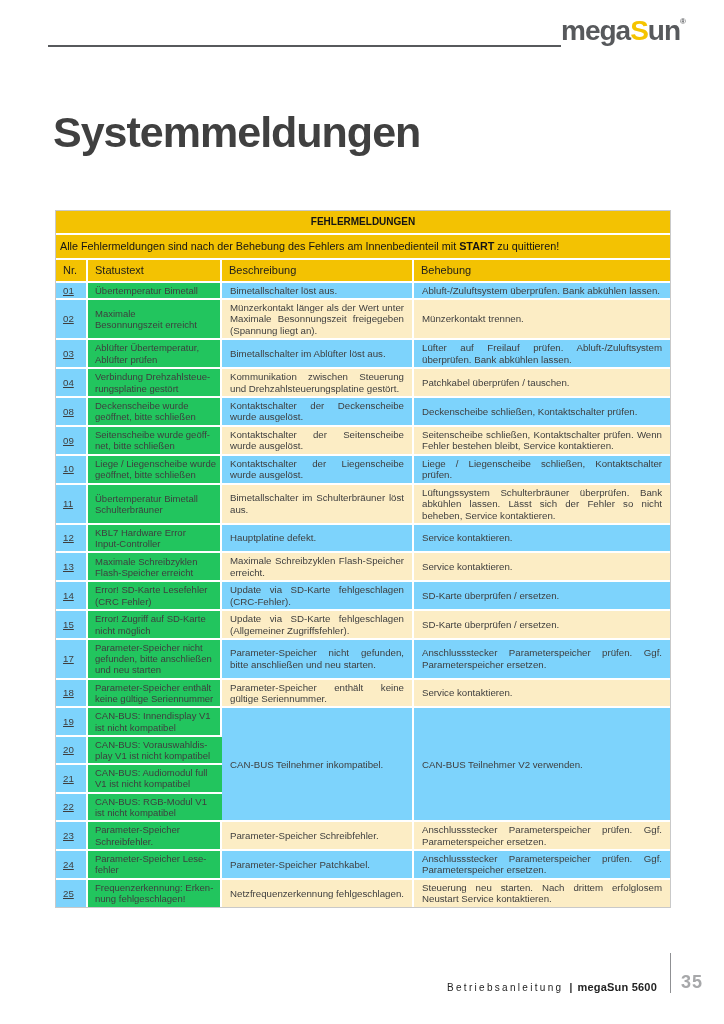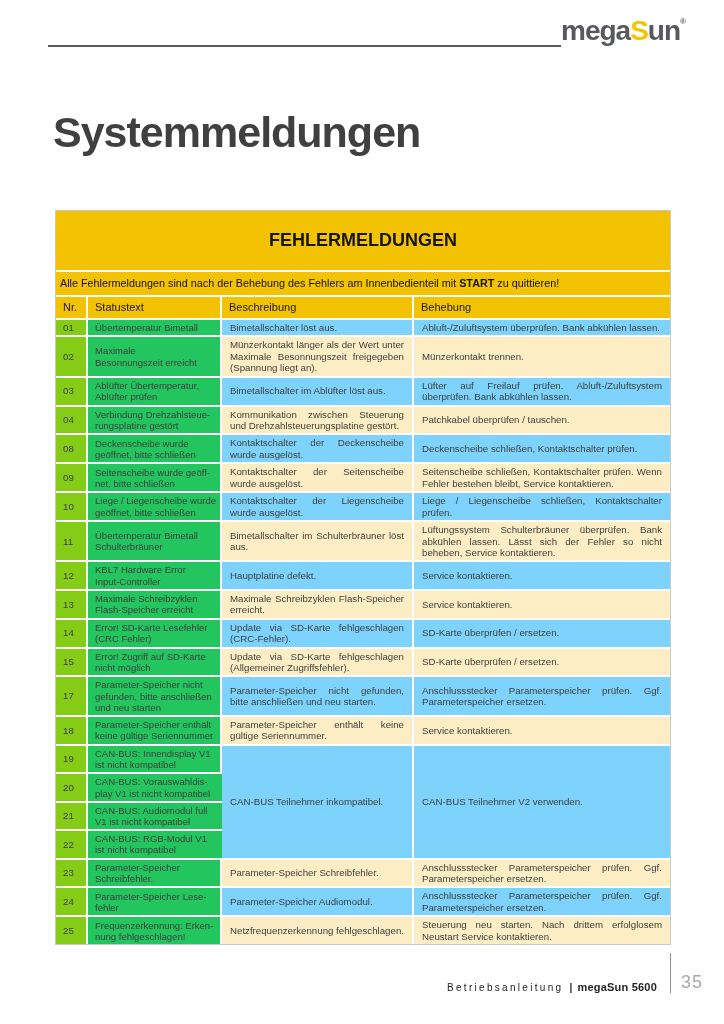--- a/index.html
+++ b/index.html
@@ -47,34 +47,34 @@
   th, td {
     border-right: 2px solid #ffffff;
     border-bottom: 2px solid #ffffff;
     vertical-align: middle;
   }
   tr > *:last-child { border-right: none; }
   tbody tr:last-child > td { border-bottom: none; }
 
   .yellow { background: #f3c202; color: #141414; }
   th.table-title-cell {
-    text-align: center; font-size: 18px; font-weight: bold;
-    padding: 19px 4px;
+    text-align: center; font-size: 10px; font-weight: bold;
+    padding: 5px 4px;
   }
   td.table-subtitle-cell {
     text-align: left; font-size: 10.8px; font-weight: normal;
     padding: 5px 4px;
   }
   th.col-header {
     text-align: left; font-weight: normal; font-size: 11px;
     padding: 4px 6px 4px 7px; color: #1c1c1c;
   }
 
   td.nr-cell {
-    background: #84cc16; padding: 2px 3px 2px 7px;
+    background: #7dd3fc; padding: 2px 3px 2px 7px; text-decoration: underline;
   }
   td.status-cell {
     background: #22c55e; padding: 2px 3px 2px 7px;
     white-space: pre-line; font-size: 9.5px;
   }
   td.desc-cell, td.fix-cell {
     padding: 2px 8px 2px 8px;
     text-align: justify; hyphens: auto;
   }
   tr.row-white td.desc-cell, tr.row-white td.fix-cell { background: #7dd3fc; }
@@ -86,21 +86,21 @@
     display: flex; align-items: flex-end; white-space: nowrap;
   }
   .footer-text { margin-top: 8px; font-size: 10px; color: #232323; }
   .footer-doc-label { letter-spacing: 2.3px; }
   .footer-separator { font-weight: bold; margin: 0 2px 0 1px; }
   .footer-doc-name { font-weight: bold; font-size: 11px; letter-spacing: 0.2px; }
   .footer-divider {
     width: 1px; height: 40px; background: #8f9093; margin: 0 10px 0 13px;
   }
   .page-number {
-    margin-top: 12px; font-size: 18px; font-weight: normal; color: #a7a8aa;
+    margin-top: 12px; font-size: 18px; font-weight: bold; color: #a7a8aa;
     letter-spacing: 1px;
   }
 </style>
 </head>
 <body>
 
 <div class="header-rule"></div>
 
 <div class="logo"><span>mega</span><span class="logo-accent">S</span><span>un</span><span class="reg">®</span></div>
 
@@ -252,21 +252,21 @@
         <td class="nr-cell">23</td>
         <td class="status-cell">Parameter-Speicher
 Schreibfehler.</td>
         <td class="desc-cell">Parameter-Speicher Schreibfehler.</td>
         <td class="fix-cell">Anschlussstecker Parameterspeicher prüfen. Ggf. Parameterspeicher ersetzen.</td>
       </tr>
       <tr class="row-white">
         <td class="nr-cell">24</td>
         <td class="status-cell">Parameter-Speicher Lese-
 fehler</td>
-        <td class="desc-cell">Parameter-Speicher Audiomodul.</td>
+        <td class="desc-cell">Parameter-Speicher Patchkabel.</td>
         <td class="fix-cell">Anschlussstecker Parameterspeicher prüfen. Ggf. Parameterspeicher ersetzen.</td>
       </tr>
       <tr class="row-cream">
         <td class="nr-cell">25</td>
         <td class="status-cell">Frequenzerkennung: Erken-
 nung  fehlgeschlagen!</td>
         <td class="desc-cell">Netzfrequenzerkennung fehlgeschlagen.</td>
         <td class="fix-cell">Steuerung neu starten. Nach drittem erfolglosem Neustart Service kontaktieren.</td>
       </tr>
     </tbody>

